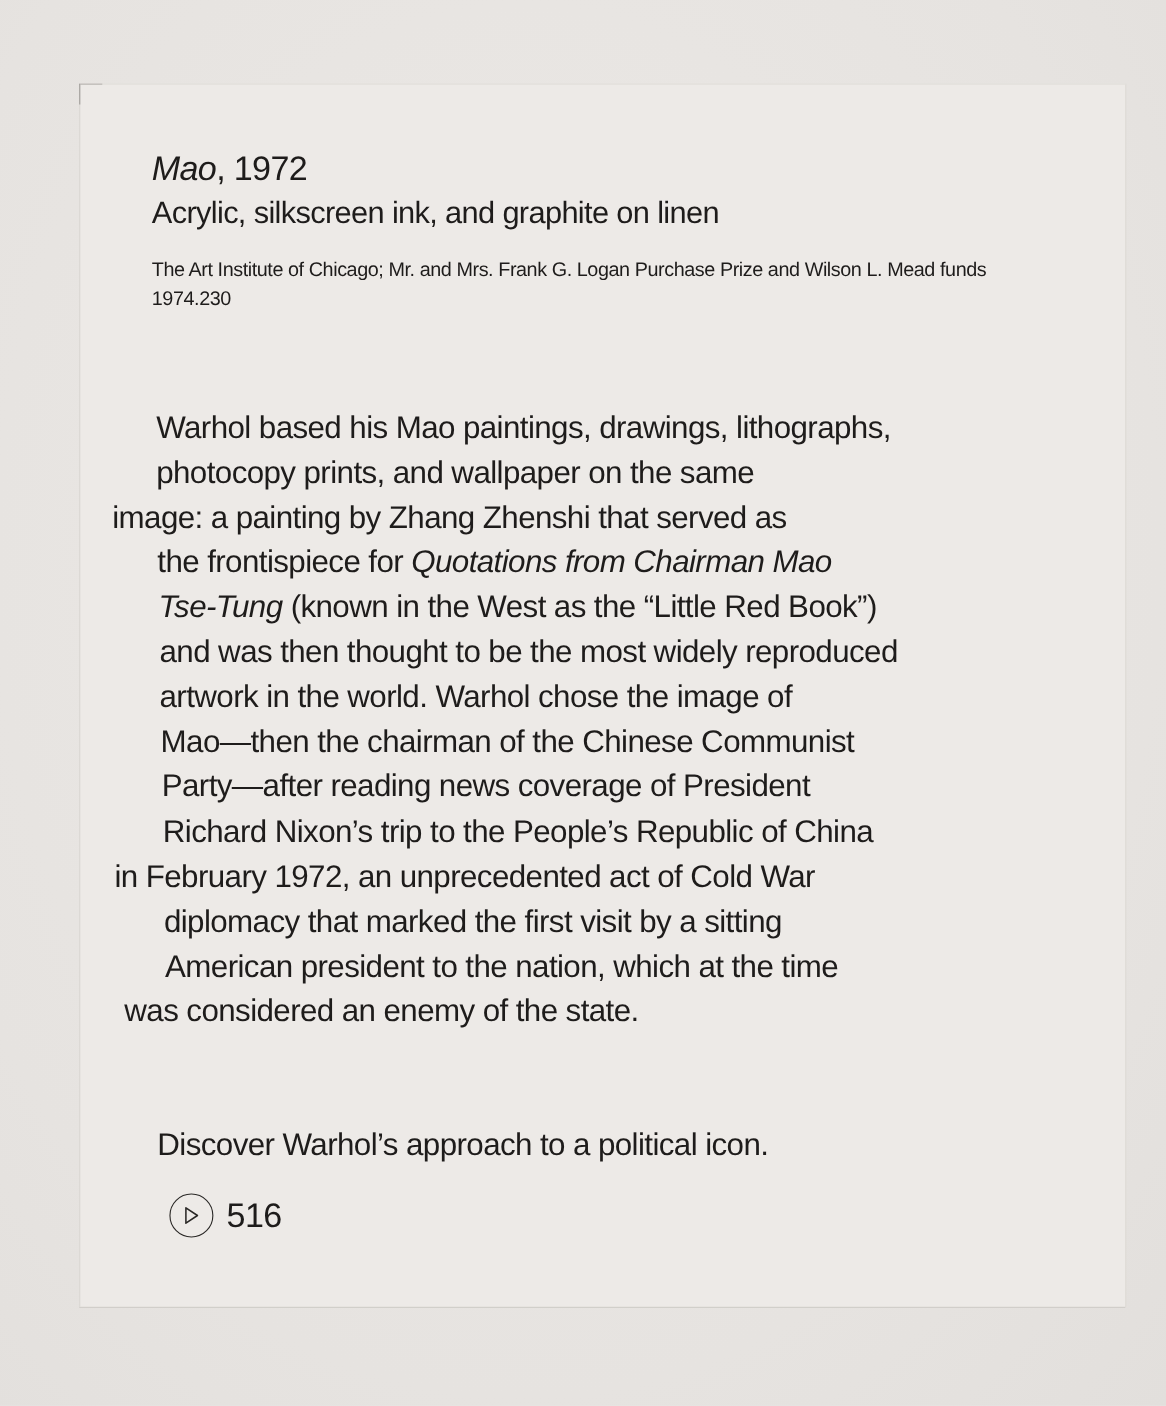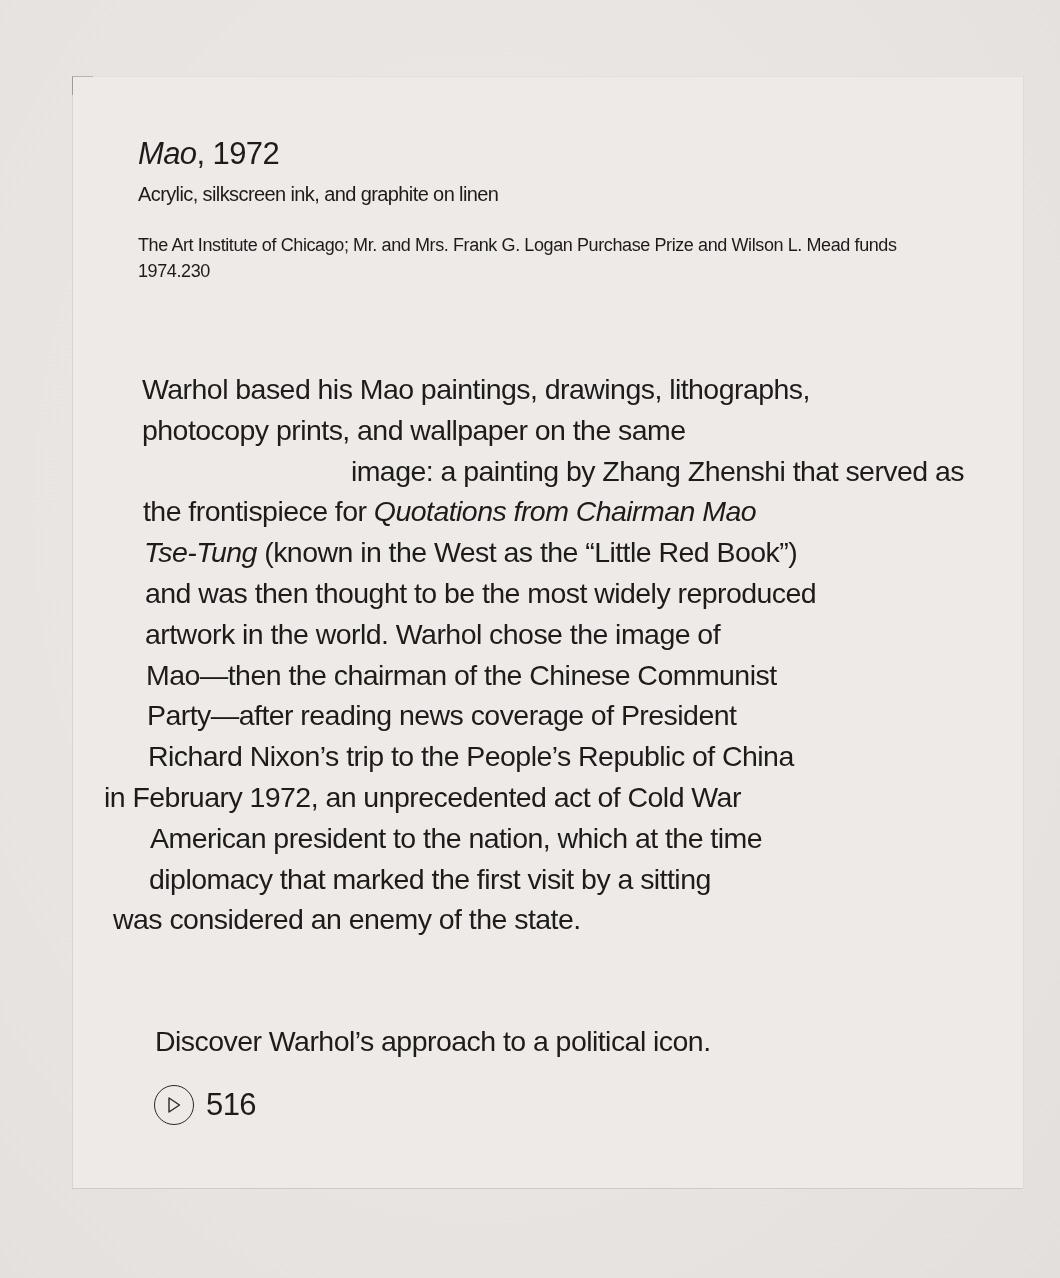--- a/index.html
+++ b/index.html
@@ -49,21 +49,21 @@
       letter-spacing: -0.6px;
       white-space: nowrap;
     }
     .title-line .italic {
       font-style: italic;
     }
     .medium-line {
       position: absolute;
       left: 138px;
       top: 174px;
-      font-size: 20px;
+      font-size: 28px;
       line-height: 40px;
       letter-spacing: -0.6px;
       white-space: nowrap;
     }
     .credit {
       position: absolute;
       left: 138px;
       top: 232px;
       width: 800px;
       font-size: 18px;
@@ -81,21 +81,21 @@
       font-size: 28.5px;
       line-height: 40.8px;
       letter-spacing: -0.55px;
       white-space: nowrap;
     }
     .body-line .italic {
       font-style: italic;
     }
     .cta {
       position: absolute;
-      left: 155px;
+      left: 143px;
       top: 1021px;
       font-size: 28.5px;
       line-height: 40px;
       letter-spacing: -0.55px;
       white-space: nowrap;
     }
     .audio-stop {
       position: absolute;
       left: 154px;
       top: 1085px;
@@ -132,31 +132,31 @@
 
 <div class="title-line"><span class="italic">Mao</span><span>, 1972</span></div>
 
 <div class="medium-line">Acrylic, silkscreen ink, and graphite on linen</div>
 
 <div class="credit">The Art Institute of Chicago; Mr. and Mrs. Frank G. Logan Purchase Prize and Wilson L. Mead funds 1974.230</div>
 
 <div class="body-text" id="body-text">
     <span class="body-line" style="padding-left: 142px;"><span>Warhol based his Mao paintings, drawings, lithographs,</span></span>
     <span class="body-line" style="padding-left: 142px;"><span>photocopy prints, and wallpaper on the same</span></span>
-    <span class="body-line" style="padding-left: 63px; text-align: right;"><span>image: a painting by Zhang Zhenshi that served as</span></span>
+    <span class="body-line" style="padding-left: 102px;"><span>image: a painting by Zhang Zhenshi that served as</span></span>
     <span class="body-line" style="padding-left: 143px;"><span>the frontispiece for </span><span class="italic">Quotations from Chairman Mao</span></span>
     <span class="body-line" style="padding-left: 144px;"><span class="italic">Tse-Tung</span><span> (known in the West as the “Little Red Book”)</span></span>
     <span class="body-line" style="padding-left: 145px;"><span>and was then thought to be the most widely reproduced</span></span>
     <span class="body-line" style="padding-left: 145px;"><span>artwork in the world. Warhol chose the image of</span></span>
     <span class="body-line" style="padding-left: 146px;"><span>Mao—then the chairman of the Chinese Communist</span></span>
     <span class="body-line" style="padding-left: 147px;"><span>Party—after reading news coverage of President</span></span>
     <span class="body-line" style="padding-left: 148px;"><span>Richard Nixon’s trip to the People’s Republic of China</span></span>
     <span class="body-line" style="padding-left: 104px;"><span>in February 1972, an unprecedented act of Cold War</span></span>
+    <span class="body-line" style="padding-left: 149px;"><span>diplomacy that marked the first visit by a sitting</span></span>
     <span class="body-line" style="padding-left: 150px;"><span>American president to the nation, which at the time</span></span>
-    <span class="body-line" style="padding-left: 149px;"><span>diplomacy that marked the first visit by a sitting</span></span>
     <span class="body-line" style="padding-left: 113px;"><span>was considered an enemy of the state.</span></span>
   </div>
 
 <div class="cta">Discover Warhol’s approach to a political icon.</div>
 
 <div class="audio-stop">
   <div class="play-circle">
     <svg width="16" height="18" viewBox="0 0 16 18">
       <path d="M3 2 L13.5 9 L3 16 Z" fill="none" stroke="#2a2826" stroke-width="1.4" stroke-linejoin="round"></path>
     </svg>

